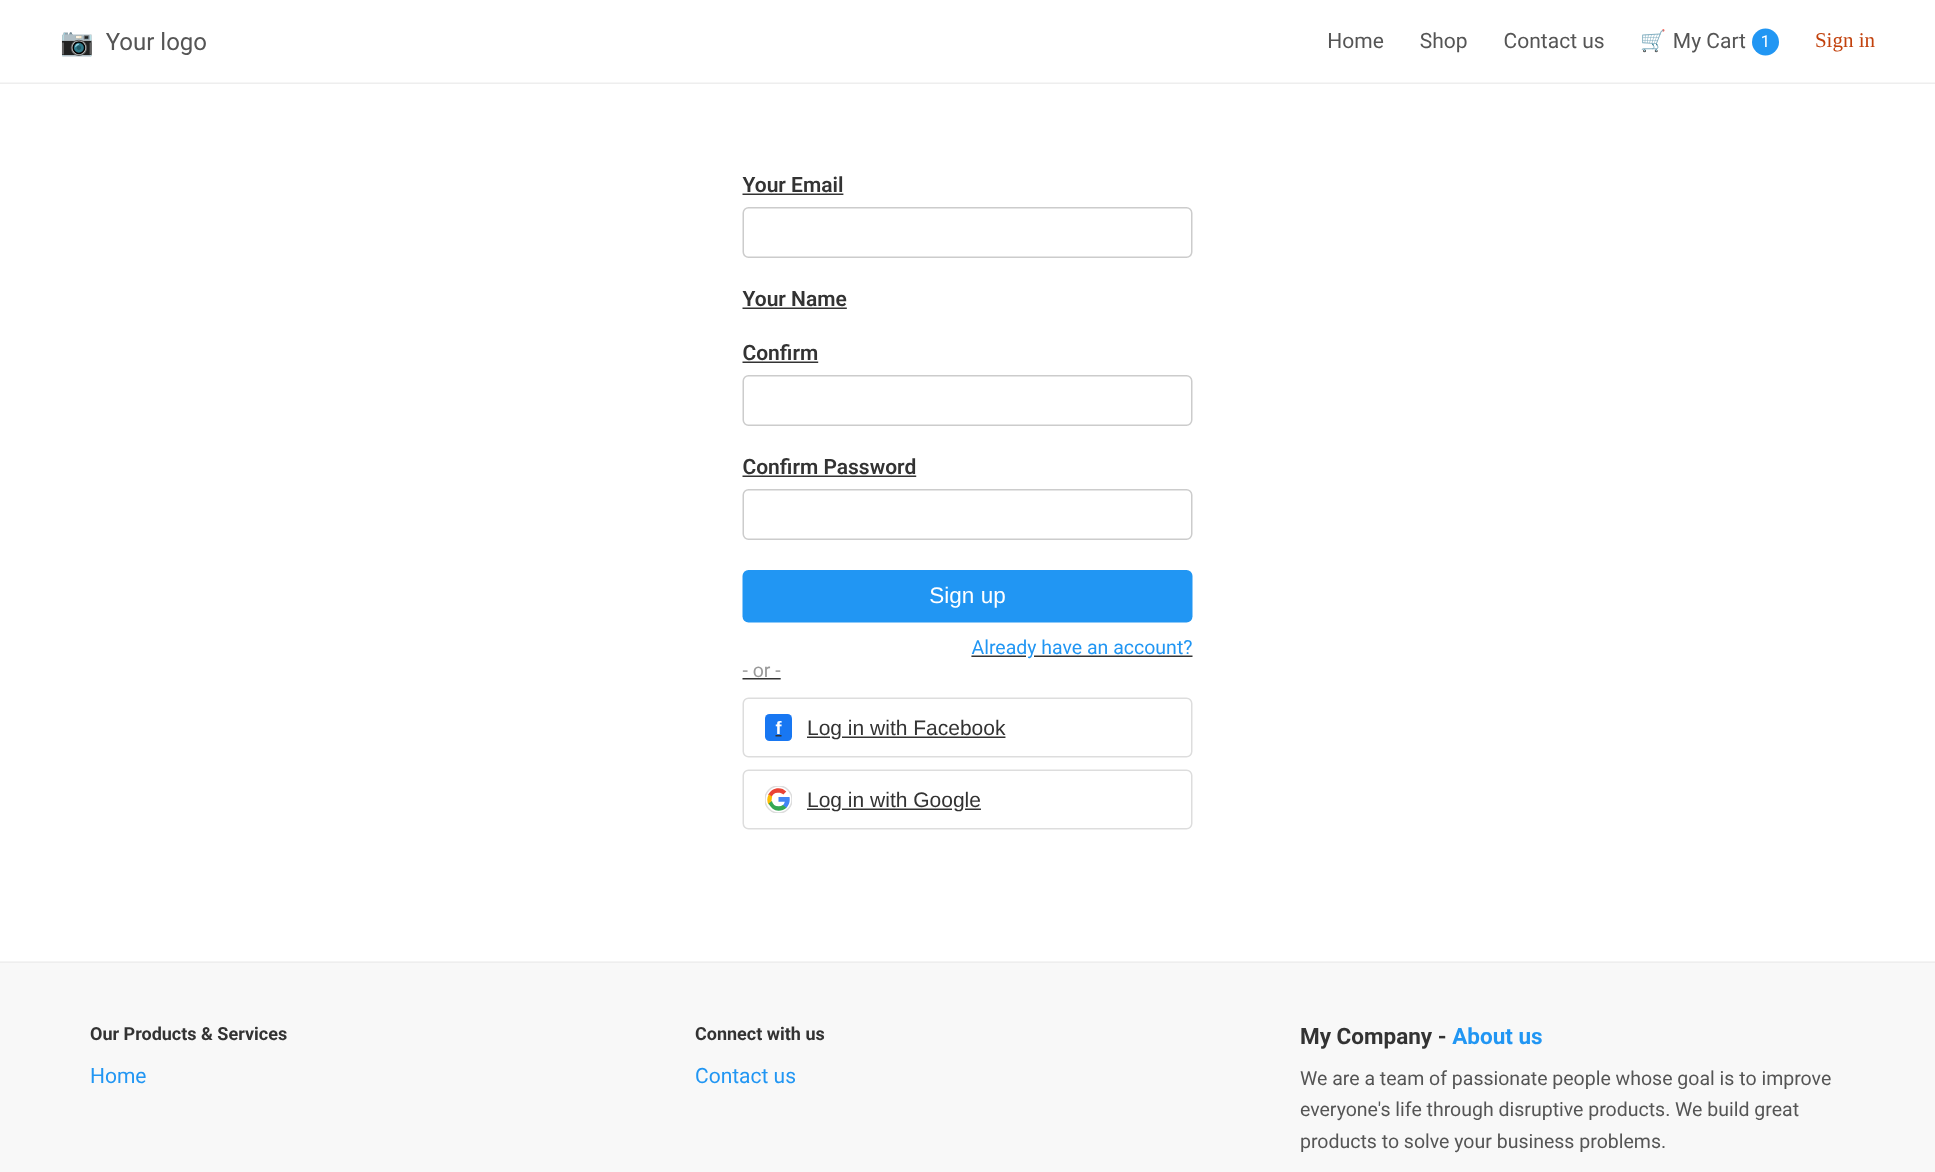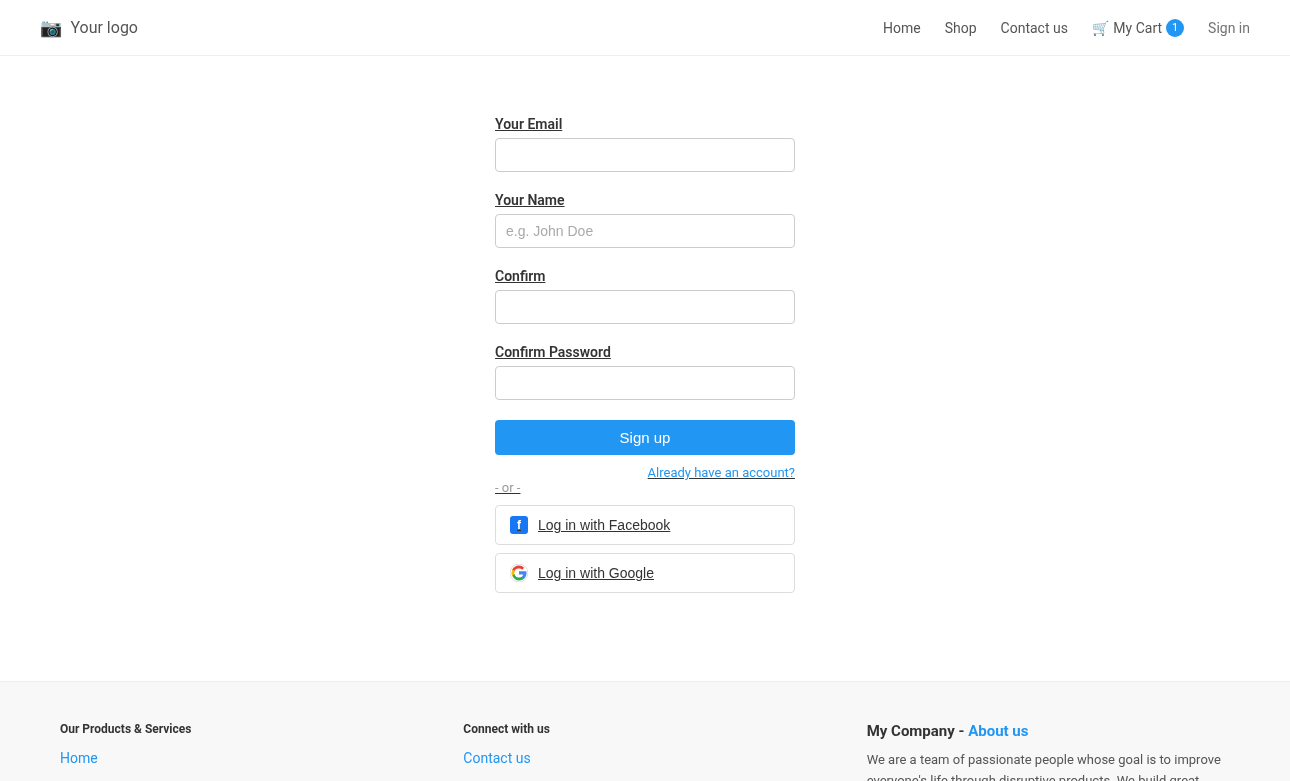--- a/index.html
+++ b/index.html
@@ -50,24 +50,25 @@
       color: #fff;
       border-radius: 50%;
       width: 18px;
       height: 18px;
       font-size: 11px;
       display: flex;
       align-items: center;
       justify-content: center;
     }
     .signin-btn {
-      color: #737373;
-      font-size: 14px;
-      cursor: pointer;
-      text-decoration: none;
+      color: #c2410c;
+      font-size: 14px;
+      cursor: pointer;
+      text-decoration: none;
+      font-family: Liberation Serif, serif;
     }
 
     
     .main-content {
       display: flex;
       justify-content: center;
       padding: 60px 20px 80px;
       text-decoration: underline;
     }
     .form-container {
@@ -222,21 +223,20 @@
 <main class="main-content">
   <div class="form-container">
 
     <div class="form-group">
       <label class="form-label">Your Email</label>
       <input class="form-input" type="email" placeholder="" style="">
     </div>
 
     <div class="form-group">
       <label class="form-label">Your Name</label>
-      <input class="form-input" type="text" placeholder="e.g. John Doe" style="">
     </div>
 
     <div class="form-group">
       <label class="form-label">Confirm</label>
       <input class="form-input" type="password" placeholder="" style="">
     </div>
 
     <div class="form-group">
       <label class="form-label">Confirm Password</label>
       <input class="form-input" type="password" placeholder="" style="">

